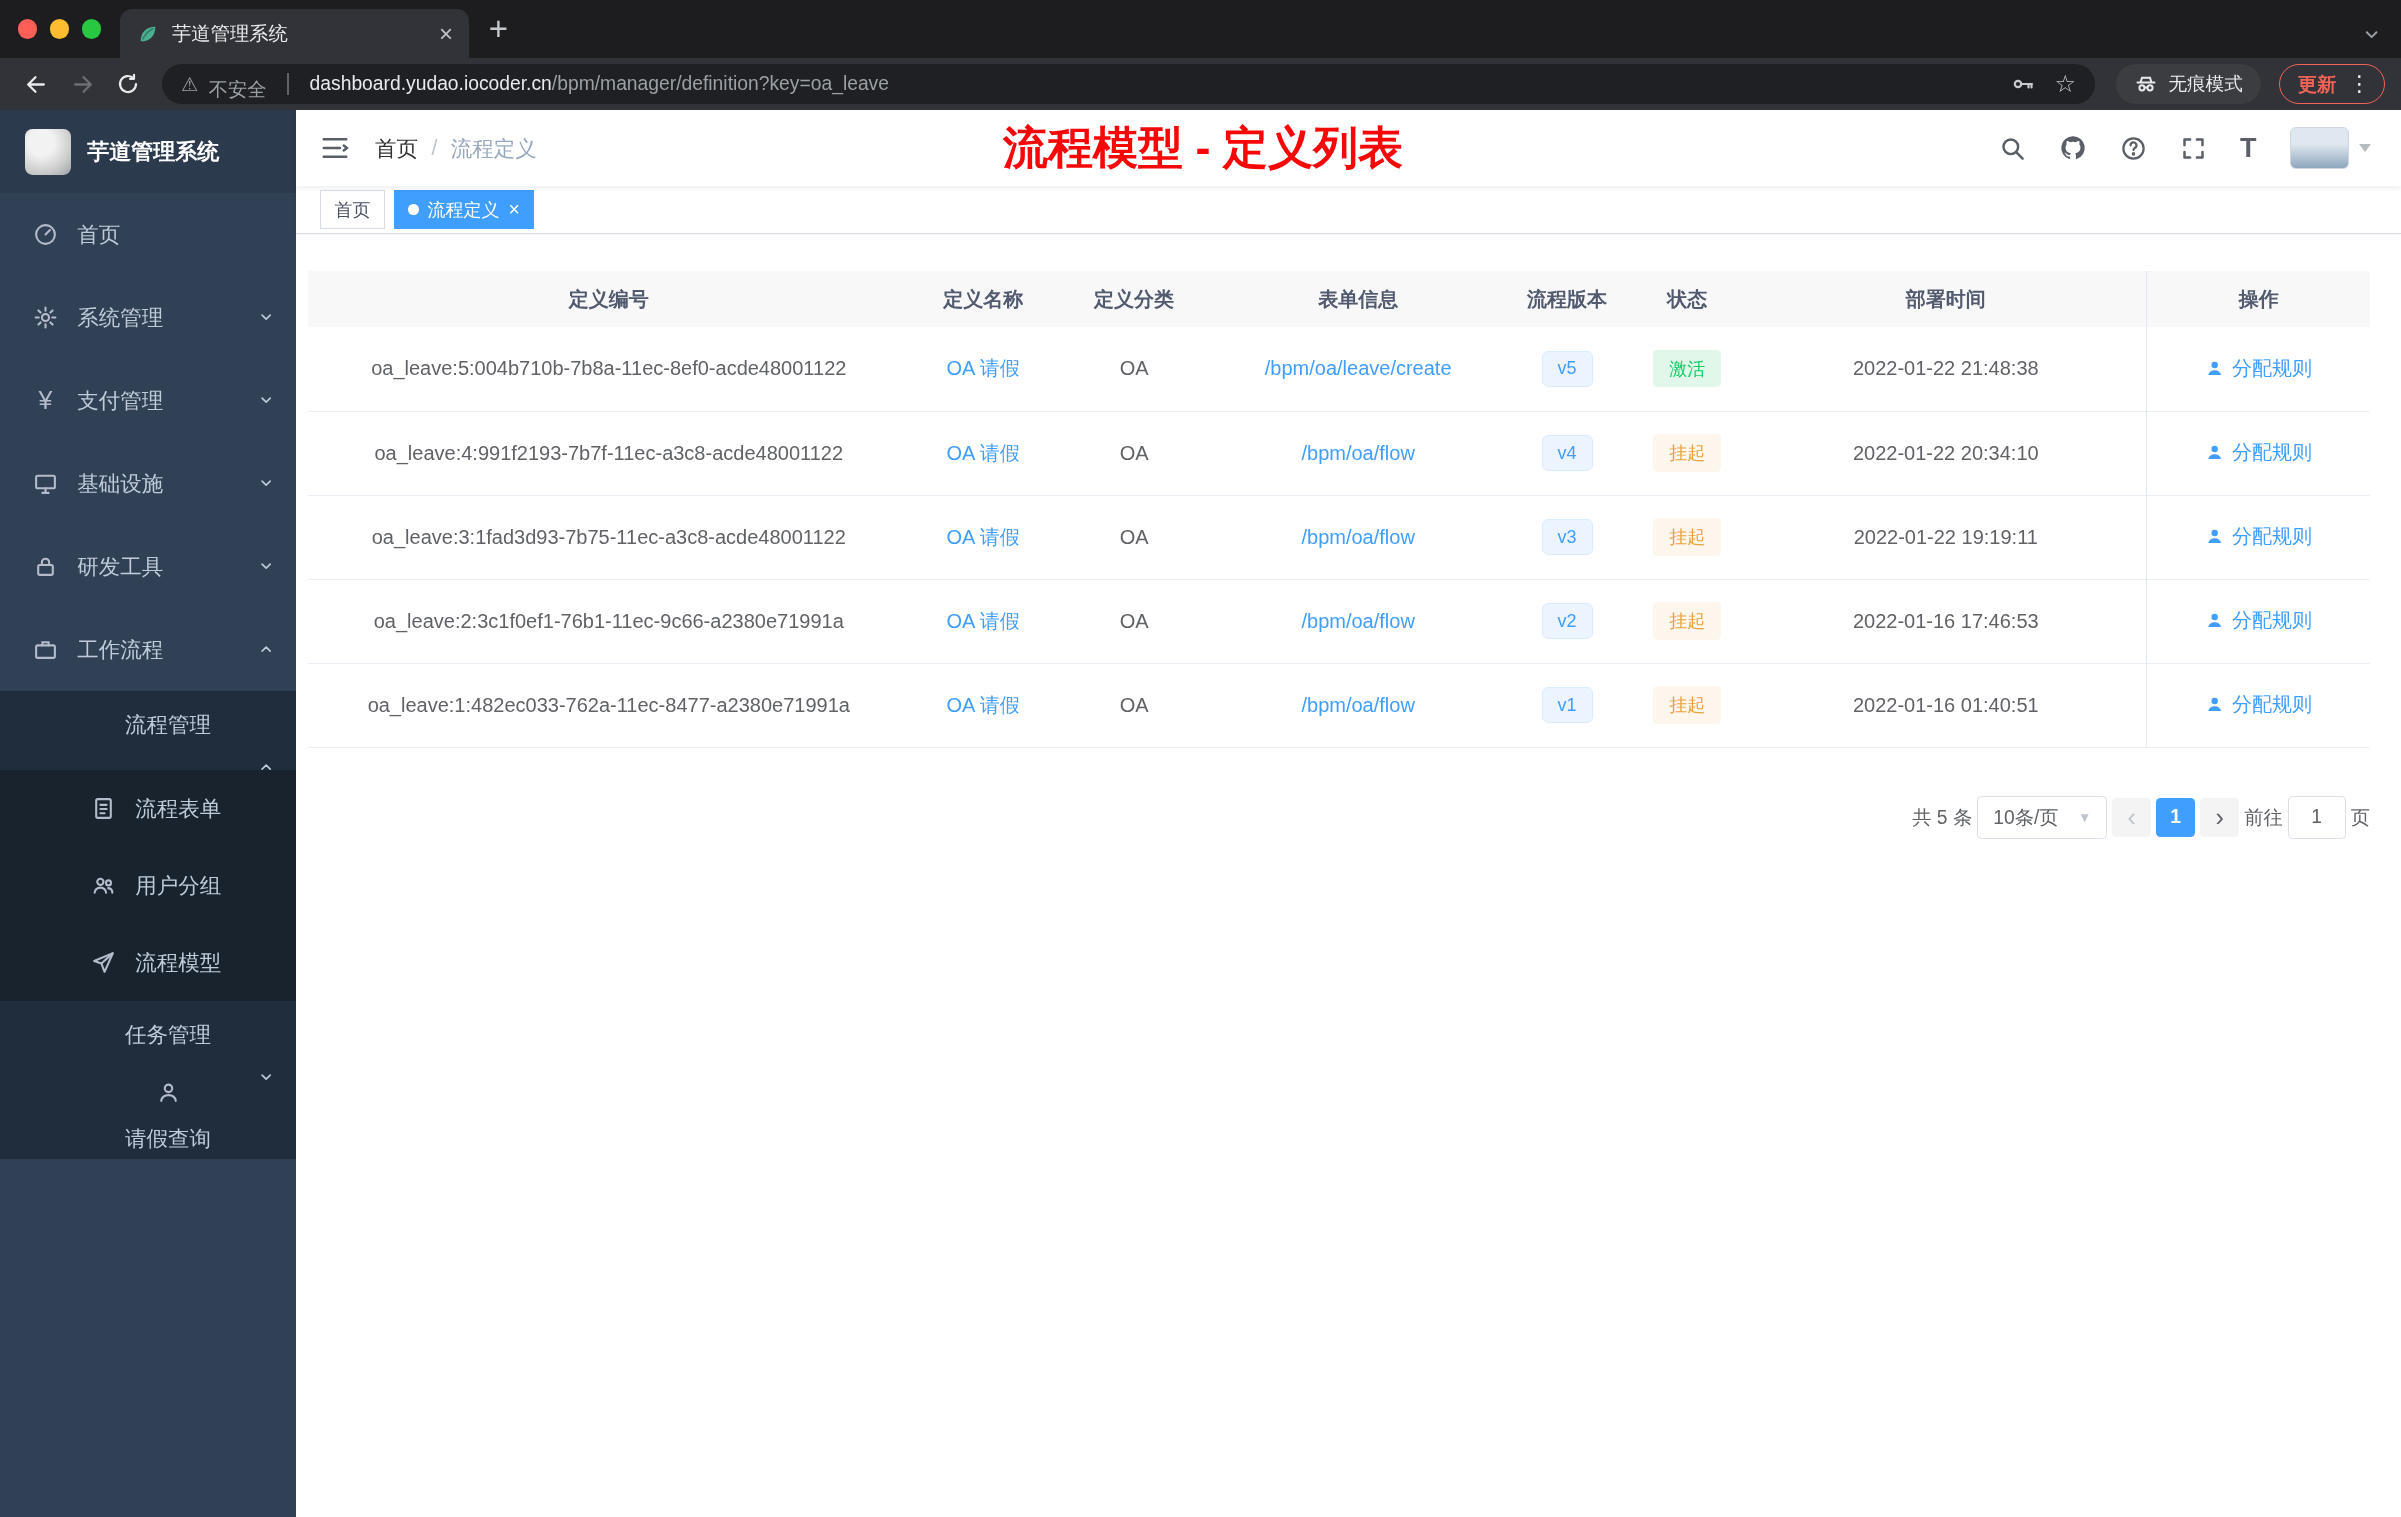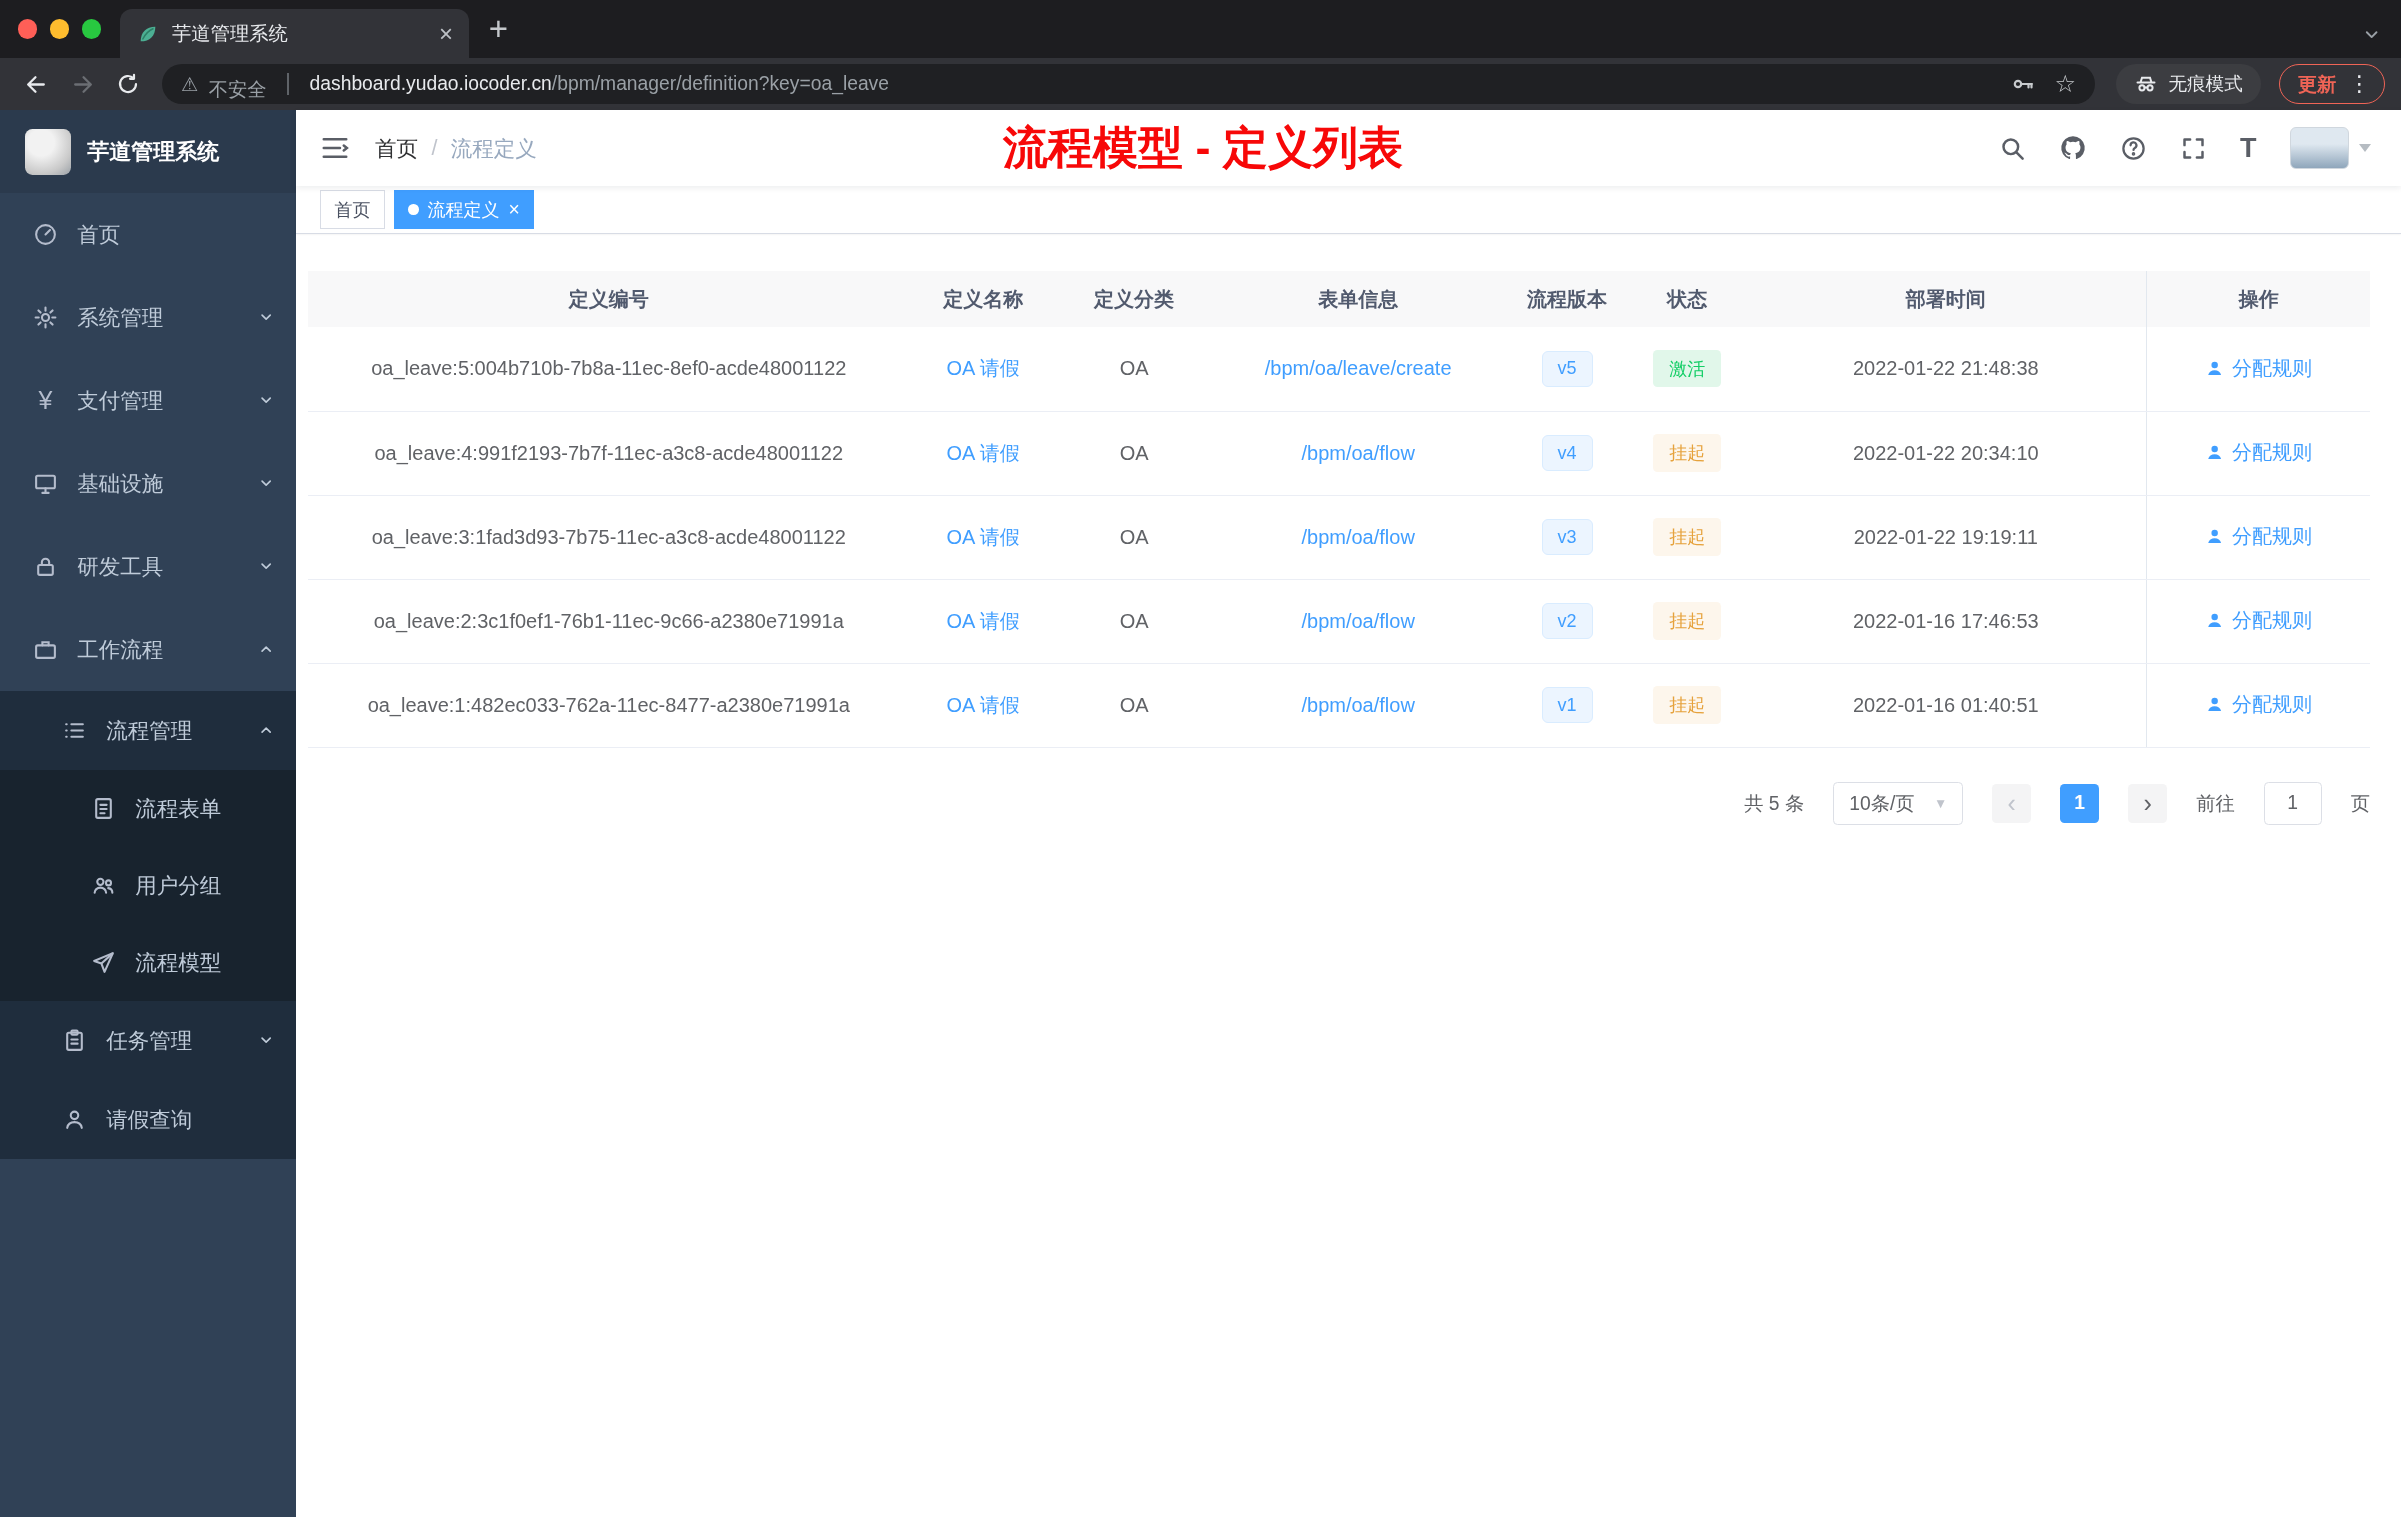--- a/index.html
+++ b/index.html
@@ -37,21 +37,21 @@
   
   .app { display:flex; height:1408px; }
 
   .sidebar { width:296px; background:#304156; color:#bfcbd9; flex-shrink:0; }
   .logo { height:83px; display:flex; align-items:center; gap:16.3px; padding-left:25px; background:#2b3a4d; }
   .logo-avatar { width:46px; height:46px; border-radius:7.4px; background:radial-gradient(circle at 35% 30%, #f2f2f2 0 30%, #c9c9c9 70%, #9aa0a6); }
   .logo-title { color:#fff; font-size:22px; font-weight:700; white-space:nowrap; }
   .mi { height:83px; display:flex; align-items:center; gap:19.3px; padding:0 22px 0 33px; font-size:21.5px; cursor:pointer; white-space:nowrap; }
   .mi .chev { margin-left:auto; color:#bfcbd9; }
   .mi .chev.up { transform:rotate(180deg); }
-  .mi.l2 { background:#1f2d3d; padding-left:62px; height:79px; }
+  .mi.l2 { background:#1f2d3d; padding-left:62px; height:79px;flex-direction:column; }
   .mi.l3 { background:#18232e; padding-left:91px; height:77px; }
   .si { color:#b4bccc; }
   .yen { font-size:25px; width:25px; text-align:center; color:#b4bccc; }
 
   .main { flex:1; display:flex; flex-direction:column; background:#fff; min-width:0; }
 
   .navbar { height:76px; display:flex; align-items:center; padding:0 30px 0 24px; position:relative; box-shadow:0 1.5px 6px rgba(0,21,41,.08); background:#fff; z-index:2; }
   .hamburger { color:#5a5e66; margin-right:25px; }
   .breadcrumb { display:flex; align-items:center; gap:13.4px; font-size:21.5px; }
   .bc-home { color:#303133; }
@@ -77,21 +77,21 @@
   tbody td { height:84px; border-bottom:0.7px solid #ebeef5; text-align:center; }
   th { text-align:center; }
   td.op-cell, th.op-cell { border-left:0.7px solid #e2e8ef; }
   .link { color:#409eff; cursor:pointer; text-decoration:none; }
   .badge-ver { display:inline-block; padding:6.7px 15px; background:#ecf5ff; border:0.7px solid #d9ecff; border-radius:6px; color:#409eff; font-size:18px; }
   .badge { display:inline-block; padding:6.7px 16.3px; border-radius:4.5px; font-size:18px; }
   .badge.success { background:#e1f7ea; color:#13ce66; }
   .badge.warning { background:#fdf6ec; color:#e6a23c; }
   .op-link { color:#409eff; display:inline-flex; align-items:center; gap:7.4px; cursor:pointer; }
 
-  .pagination { margin-top:34px; display:flex; align-items:center; justify-content:flex-end; gap:29px; color:#606266; font-size:19.3px; }
+  .pagination { margin-top:48px; display:flex; align-items:center; justify-content:flex-end; gap:5px; color:#606266; font-size:19.3px; }
   .psel { height:43px; border:0.7px solid #dcdfe6; border-radius:4.5px; display:flex; align-items:center; padding:0 15px; gap:19.3px; color:#606266; cursor:pointer; }
   .psel .pcaret { color:#c0c4cc; font-size:13.4px; }
   .pbtn { width:39px; height:39px; border-radius:4.5px; background:#f4f4f5; display:flex; align-items:center; justify-content:center; font-size:25px; color:#606266; cursor:pointer; border:none; }
   .pbtn.disabled { color:#c0c4cc; }
   .pbtn.active { background:#409eff; color:#fff; font-size:19.3px; font-weight:700; }
   .goto-input { width:58px; height:43px; border:0.7px solid #dcdfe6; border-radius:4.5px; text-align:center; font-size:19.3px; color:#606266; outline:none; }
 </style>
 </head>
 <body>
 

